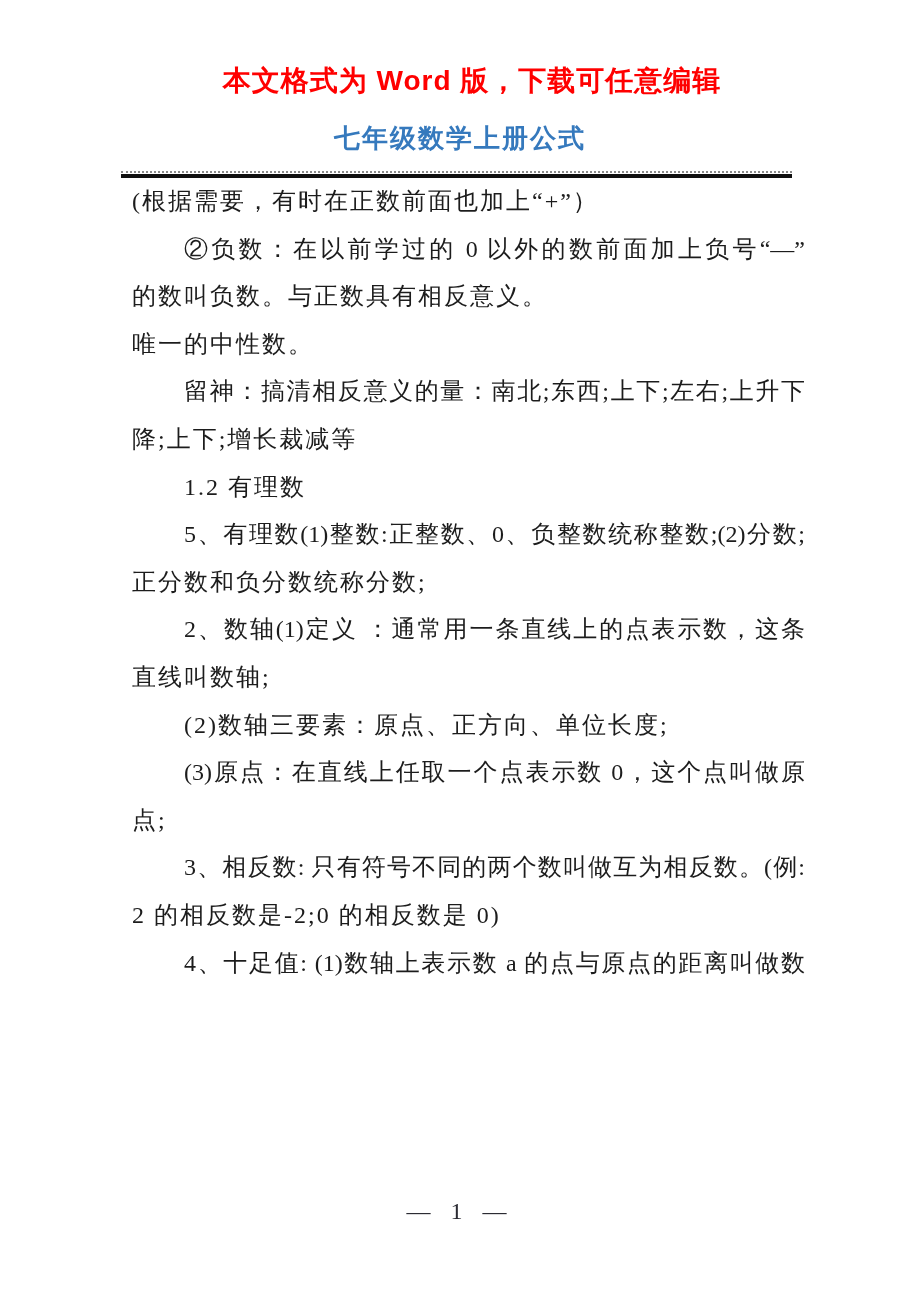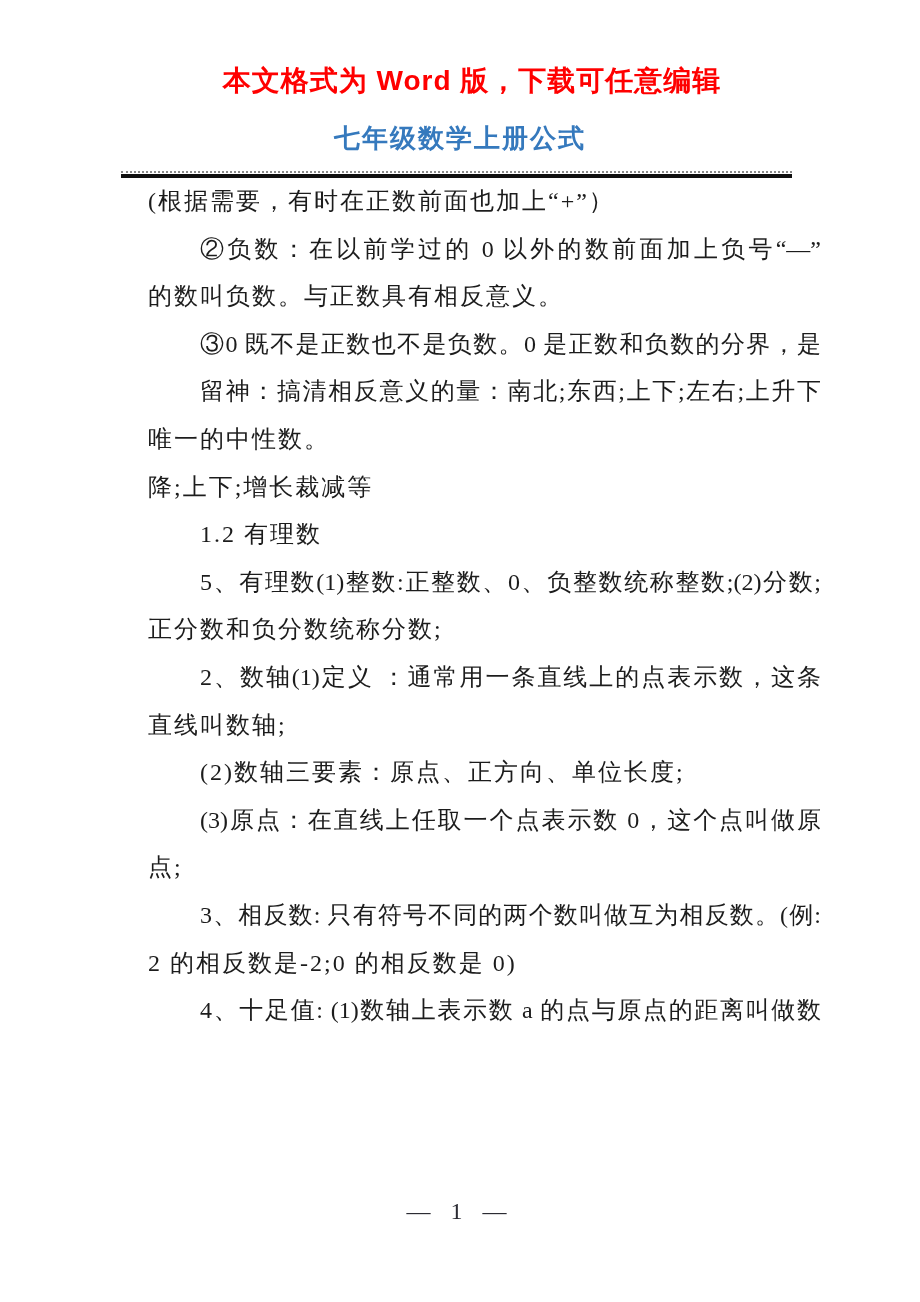--- a/index.html
+++ b/index.html
@@ -57,21 +57,20 @@
     margin-top: 1px;
   }
   .doc-body {
     position: absolute;
     top: 178px;
     left: 132px;
     width: 673px;
     font-size: 24px;
     line-height: 47.6px;
     color: #1c1c1c;
-    margin-left: 16px;
   }
   .doc-line {
     letter-spacing: 2px;
     white-space: nowrap;
     text-align: left;
   }
   .doc-line.justify {
     letter-spacing: 0;
     white-space: normal;
     text-align: justify;
@@ -103,23 +102,22 @@
 
   <div class="title-rule">
     <div class="dotted"></div>
     <div class="thick"></div>
   </div>
 
   <div class="doc-body" id="doc-body">
       <div class="doc-line">(根据需要，有时在正数前面也加上“+”）</div>
       <div class="doc-line justify indent">②负数：在以前学过的 0 以外的数前面加上负号“—”</div>
       <div class="doc-line">的数叫负数。与正数具有相反意义。</div>
-      <div class="doc-line justify indent">③0 既不是正数也不是负数。0 是正数和负数的分界，是</div>
+      <div class="doc-line">唯一的中性数。</div>
       <div class="doc-line justify indent">留神：搞清相反意义的量：南北;东西;上下;左右;上升下</div>
-      <div class="doc-line">唯一的中性数。</div>
       <div class="doc-line">降;上下;增长裁减等</div>
       <div class="doc-line indent">1.2 有理数</div>
       <div class="doc-line justify indent">5、有理数(1)整数:正整数、0、负整数统称整数;(2)分数;</div>
       <div class="doc-line">正分数和负分数统称分数;</div>
       <div class="doc-line justify indent">2、数轴(1)定义 ：通常用一条直线上的点表示数，这条</div>
       <div class="doc-line">直线叫数轴;</div>
       <div class="doc-line indent">(2)数轴三要素：原点、正方向、单位长度;</div>
       <div class="doc-line justify indent">(3)原点：在直线上任取一个点表示数 0，这个点叫做原</div>
       <div class="doc-line">点;</div>
       <div class="doc-line justify indent">3、相反数: 只有符号不同的两个数叫做互为相反数。(例:</div>

